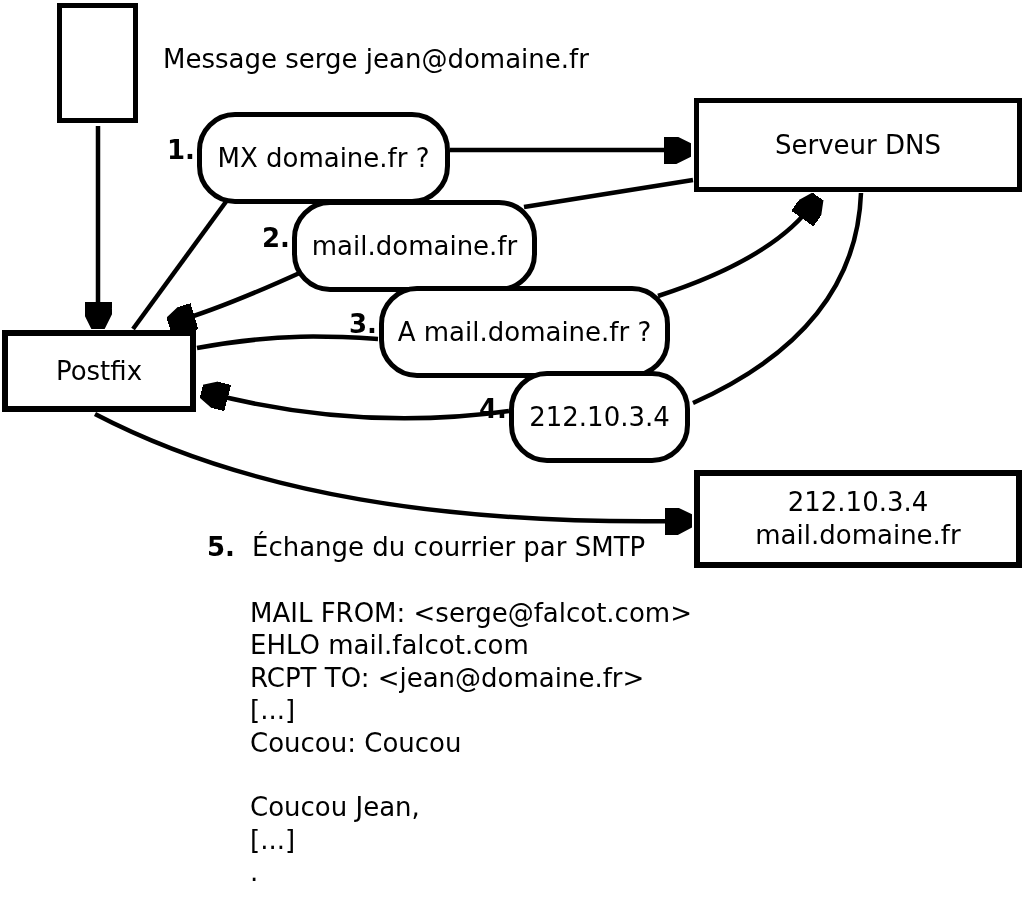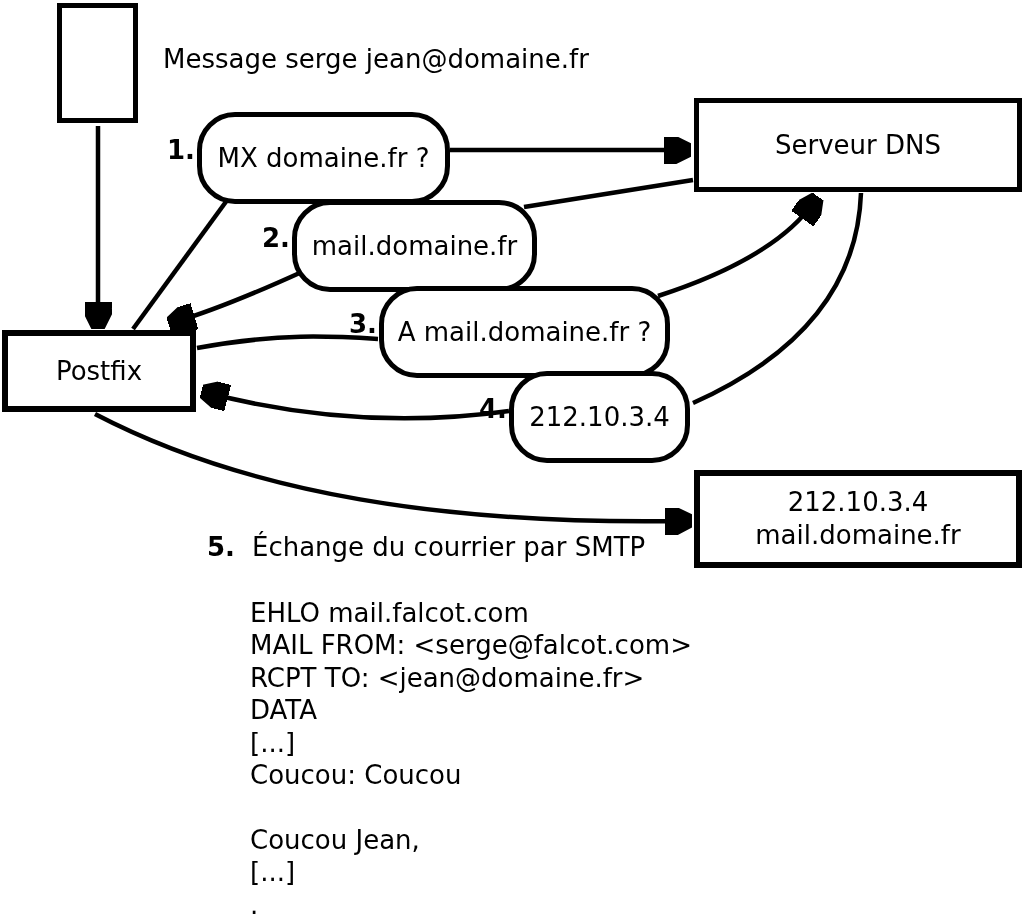--- a/index.html
+++ b/index.html
@@ -161,24 +161,23 @@
     <div>212.10.3.4</div>
     <div>mail.domaine.fr</div>
   </div>
 
   <div id="step5-row">
     <span class="num">5.</span>
     <span>Échange du courrier par SMTP</span>
   </div>
 
   <div id="smtp-block">
+    <div class="smtp-line">MAIL FROM: &lt;serge@falcot.com&gt;</div>
     <div class="smtp-line">EHLO mail.falcot.com</div>
-    <div class="smtp-line">MAIL FROM: &lt;serge@falcot.com&gt;</div>
     <div class="smtp-line">RCPT TO: &lt;jean@domaine.fr&gt;</div>
-    <div class="smtp-line">DATA</div>
     <div class="smtp-line">[...]</div>
     <div class="smtp-line">Coucou: Coucou</div>
     <div class="smtp-line"></div>
     <div class="smtp-line">Coucou Jean,</div>
     <div class="smtp-line">[...]</div>
     <div class="smtp-line">.</div>
   </div>
 
 </div>
 

